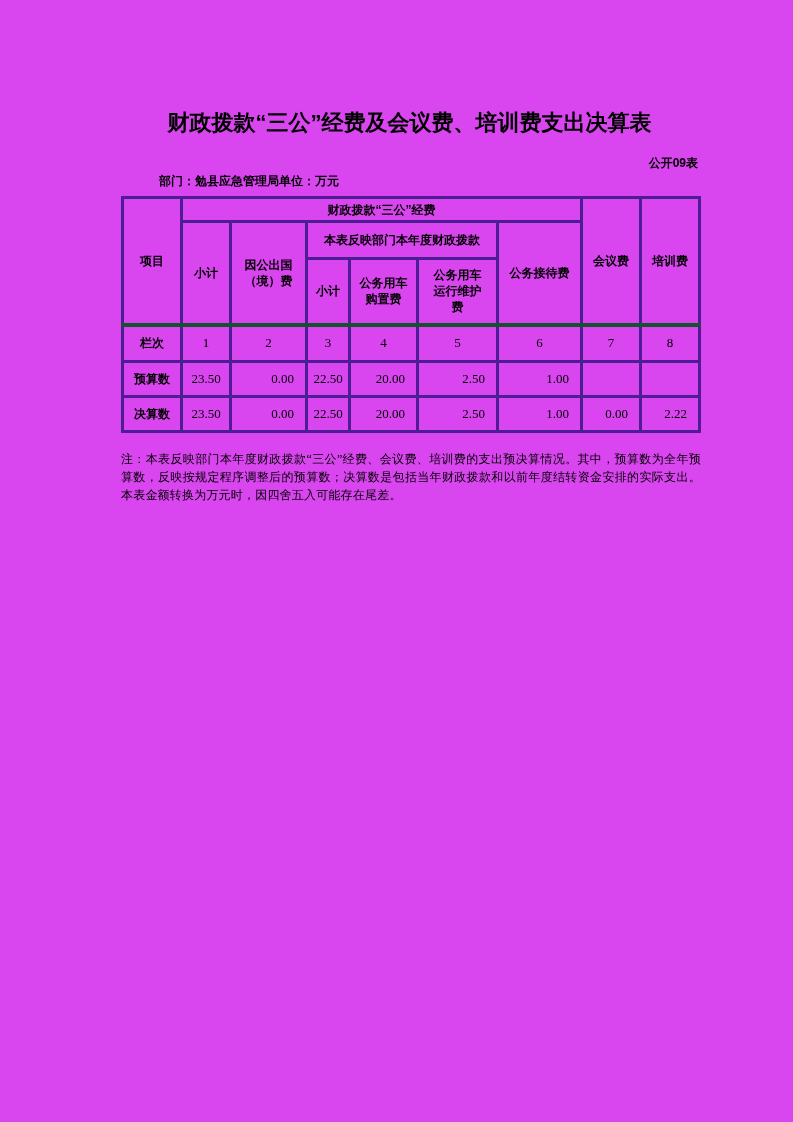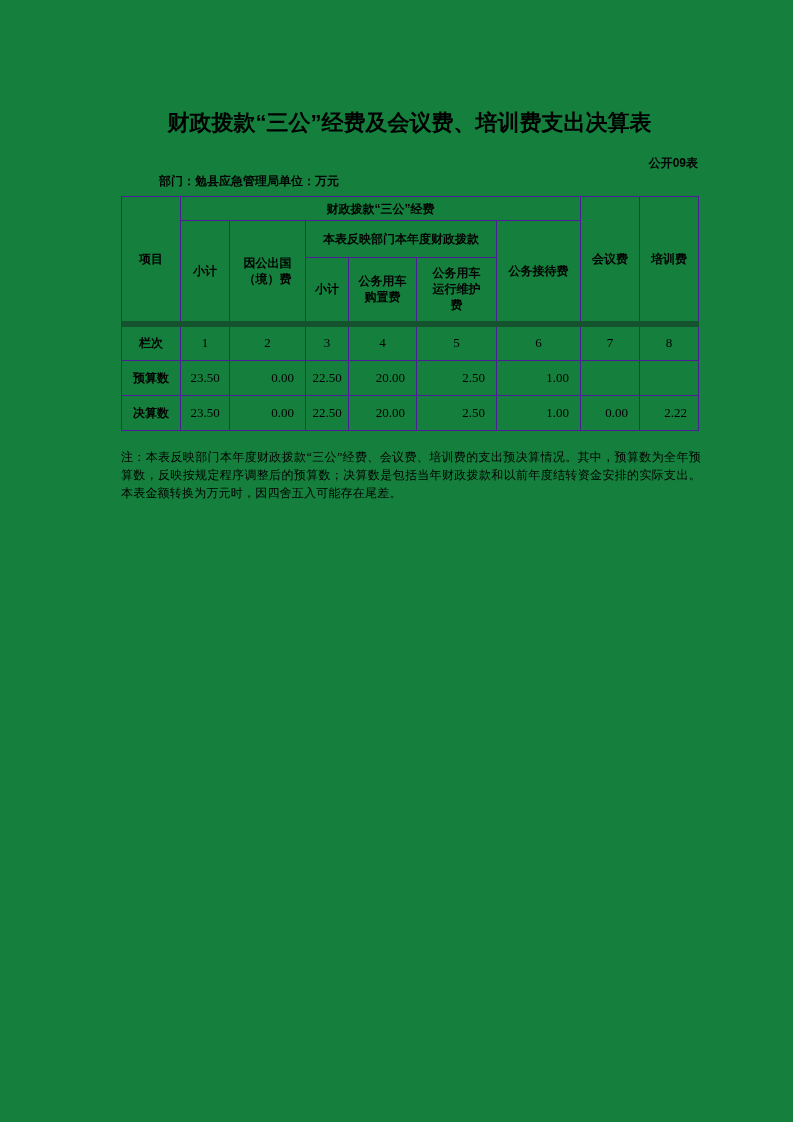--- a/index.html
+++ b/index.html
@@ -3,21 +3,21 @@
 <meta charset="utf-8">
 <style>
   * { margin: 0; padding: 0; box-sizing: border-box; }
   html, body { background: #ffffff; }
   body { font-family: "Liberation Sans", sans-serif; color: #000; }
 
   .page {
     position: relative;
     width: 793px;
     height: 1122px;
-    background: #15803d;
+    background: #d946ef;
     overflow: hidden;
   }
 
   .content {
     position: absolute;
     left: 121px;
     top: 0;
     width: 577px;
   }
 
@@ -47,40 +47,40 @@
   }
   .meta-line .dept { padding-left: 38px; }
 
   table.expense-table {
     margin-top: 8px;
     border-collapse: collapse;
     table-layout: fixed;
     width: 577px;
   }
   .expense-table th, .expense-table td {
-    border: 1px solid #4c1d95;
+    border: 3px solid #4c1d95;
     text-align: center;
     vertical-align: middle;
     padding: 0;
     overflow: hidden;
   }
   .expense-table th {
     font-size: 12px;
     font-weight: bold;
     line-height: 16px;
   }
   .expense-table th.pre { white-space: pre-line; }
 
   tr.hr1 { height: 24px; }
   tr.hr2 { height: 37px; }
   tr.hr3 { height: 66px; }
   tr.r-lanci { height: 37px; }
   tr.r-data { height: 35px; }
 
-  tr.r-lanci td { border-top: 6px solid #14532d; }
+  tr.r-lanci td { border-top: 4px solid #14532d; }
 
   td.lbl {
     font-size: 12px;
     font-weight: bold;
     font-family: "Liberation Sans", sans-serif;
   }
   td.cnum, td.num {
     font-family: "Liberation Serif", serif;
     font-size: 13px;
   }

